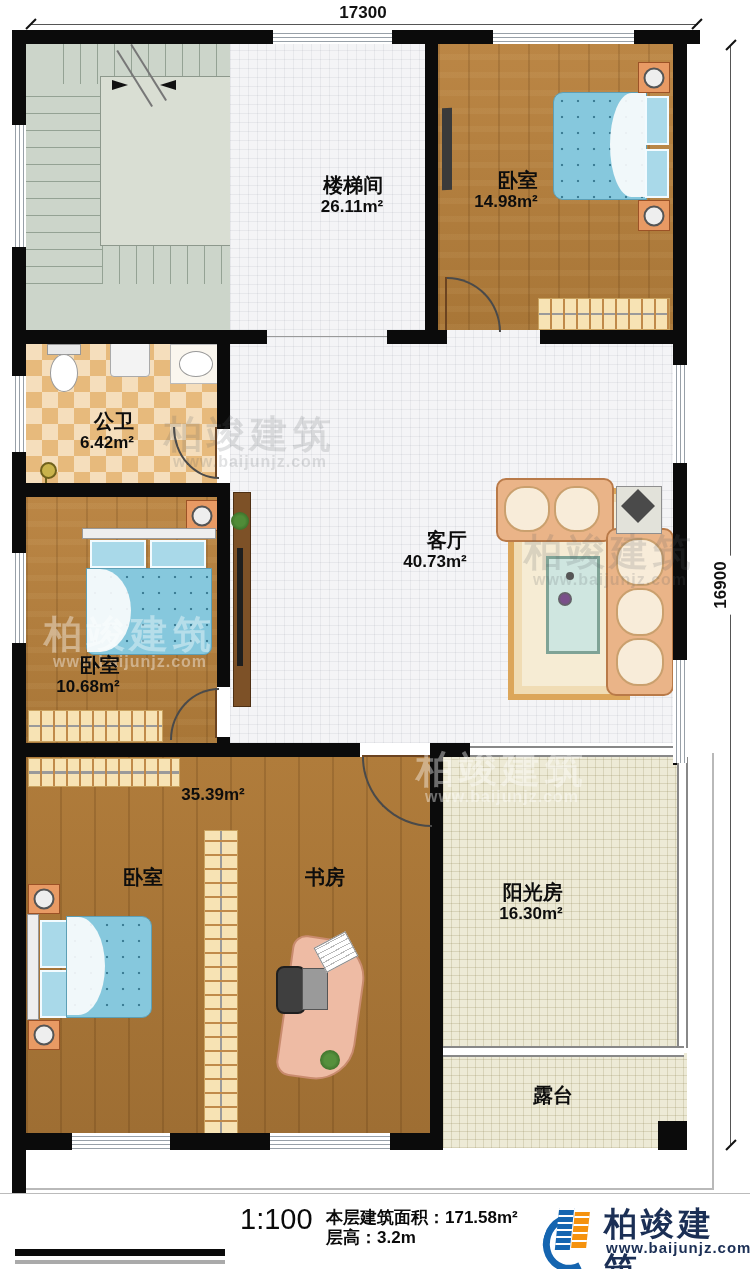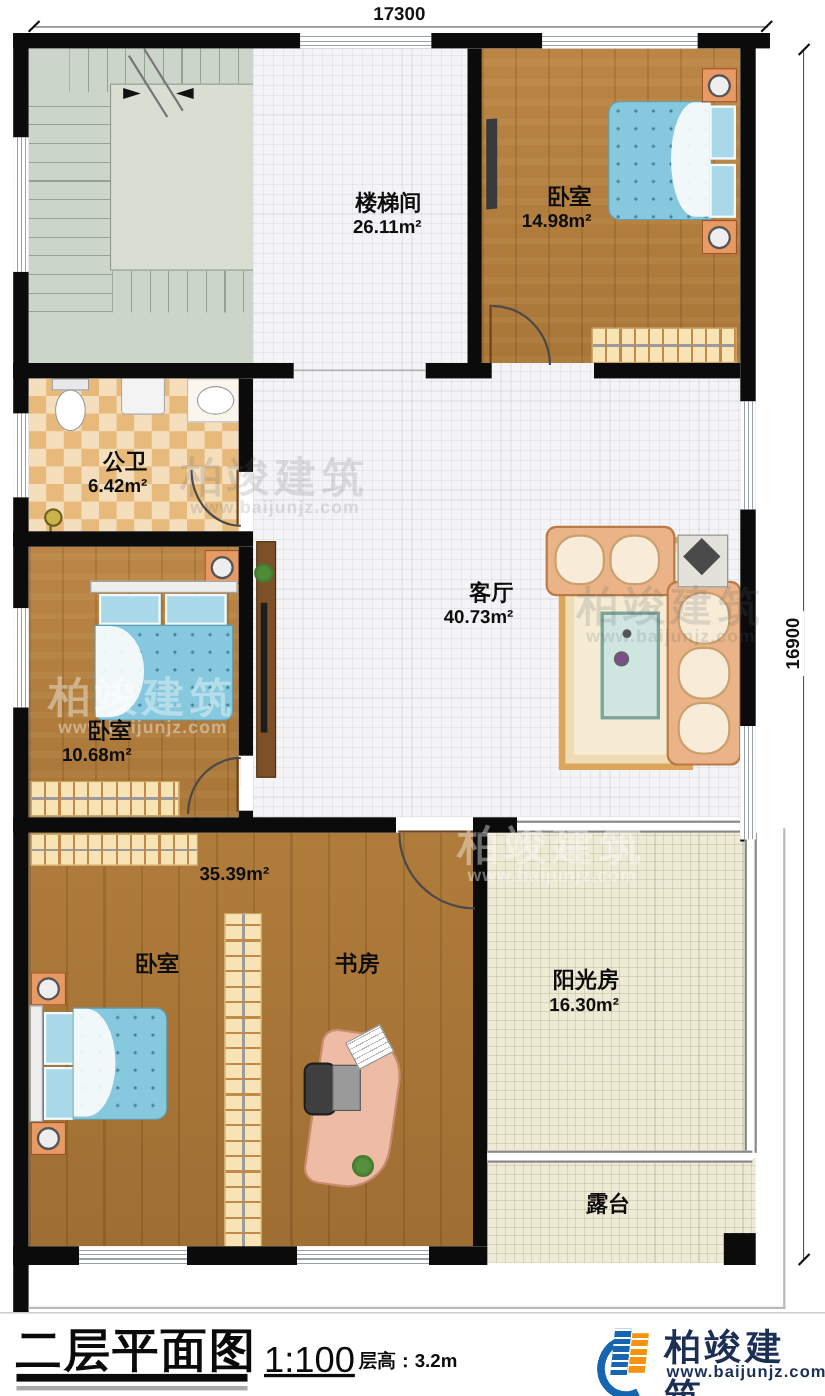--- a/index.html
+++ b/index.html
@@ -54,21 +54,21 @@
   .wm .u{font-size:16px;font-weight:bold;letter-spacing:1px;}
   .wm-dark{color:rgba(90,95,100,.18);}
   .wm-light{color:rgba(255,255,255,.40);}
   .dim{position:absolute;color:#111;font-weight:bold;font-size:17px;}
   .dimline{position:absolute;background:#555;}
   .tick{position:absolute;width:14px;height:2px;background:#111;}
   
   #titleblock{position:absolute;left:0;top:1193px;width:750px;height:76px;background:#fff;
               border-top:1px solid #bbb;}
   .bigtitle{position:absolute;left:14px;top:6px;font-size:42px;font-weight:bold;color:#0a0a0a;letter-spacing:2px;}
-  .scaletxt{position:absolute;left:240px;top:23px;font-size:33px;color:#0a0a0a;text-decoration:underline;}
+  .scaletxt{position:absolute;left:240px;top:9px;font-size:29px;color:#0a0a0a;}
   .meta{position:absolute;font-size:17px;color:#0a0a0a;font-weight:bold;}
   .brandtxt{position:absolute;left:604px;top:8px;font-size:33px;font-weight:bold;color:#1b2f55;letter-spacing:4px;}
   .brandurl{position:absolute;left:606px;top:45px;font-size:15px;font-weight:bold;color:#1b2f55;letter-spacing:1px;}
   .thinline{position:absolute;background:#b9b9b9;}
 </style>
 </head>
 <body>
 
 <div id="plan">
 
@@ -259,24 +259,24 @@
   <div class="dimline" style="left:30px;top:24px;width:668px;height:1px;"></div>
   <div class="tick" style="left:24px;top:23px;transform:rotate(-45deg);"></div>
   <div class="tick" style="left:690px;top:23px;transform:rotate(-45deg);"></div>
   <div class="dim" style="left:363px;top:3px;transform:translateX(-50%);background:#fff;padding:0 6px;">17300</div>
   <div class="dimline" style="left:730px;top:45px;width:1px;height:1100px;"></div>
   <div class="tick" style="left:724px;top:44px;transform:rotate(-45deg);"></div>
   <div class="tick" style="left:724px;top:1144px;transform:rotate(-45deg);"></div>
   <div class="dim" style="left:721px;top:585px;transform:translate(-50%,-50%) rotate(-90deg);background:#fff;padding:0 6px;">16900</div>
 
   <div id="titleblock">
-    <div class="bigtitle">二层平面图</div>
     <div class="abs" style="left:15px;top:55px;width:210px;height:7px;background:#0a0a0a;"></div>
     <div class="abs" style="left:15px;top:66px;width:210px;height:4px;background:#aaa;"></div>
     <div class="scaletxt">1:100</div>
+    <div class="meta" style="left:326px;top:12px;"><span>本层建筑面积：</span><span>171.58m²</span></div>
     <div class="meta" style="left:326px;top:32px;"><span>层高：</span><span>3.2m</span></div>
 
     <div class="abs" style="left:543px;top:10px;width:50px;height:56px;">
       <div class="abs" style="left:0;top:10px;width:40px;height:44px;border:7px solid transparent;border-left:7px solid #1565b0;border-bottom:7px solid #1565b0;border-radius:50%;transform:rotate(18deg);"></div>
       <div class="abs" style="left:14px;top:4px;width:15px;height:42px;background:#1565b0;background-image:repeating-linear-gradient(0deg,transparent 0 5px,#fff 5px 7px);transform:skewX(-6deg);"></div>
       <div class="abs" style="left:30px;top:8px;width:15px;height:36px;background:#f5920e;background-image:repeating-linear-gradient(0deg,transparent 0 6px,#fff 6px 8px);transform:skewX(-6deg);"></div>
     </div>
     <div class="brandtxt">柏竣建筑</div>
     <div class="brandurl">www.baijunjz.com</div>
   </div>

